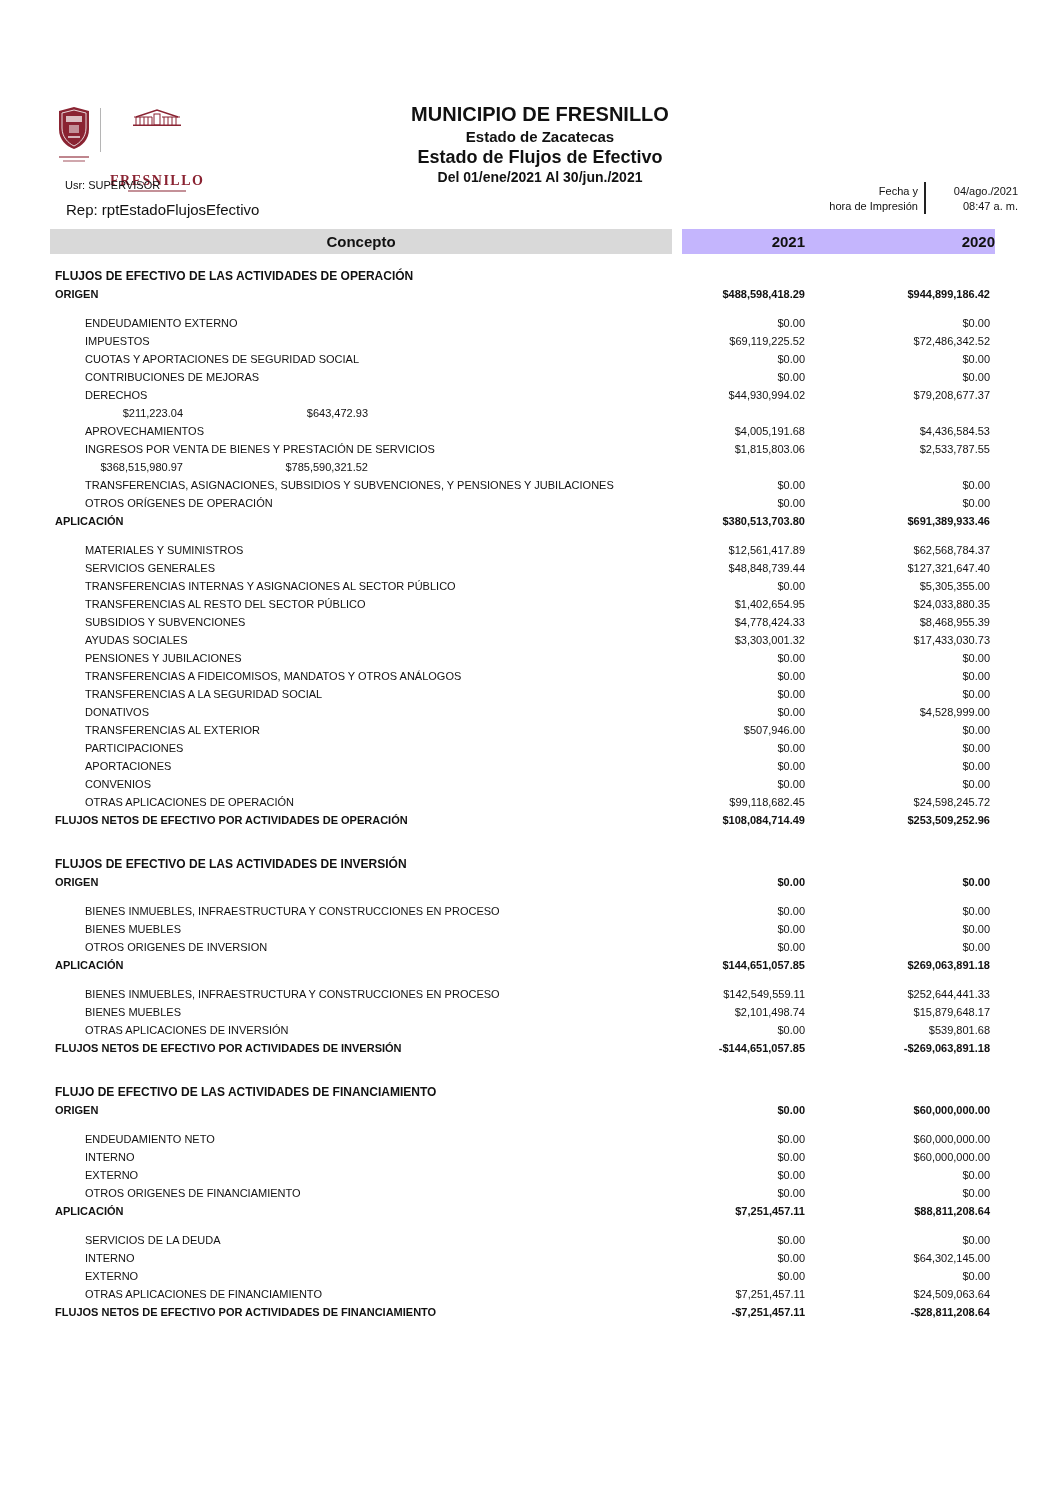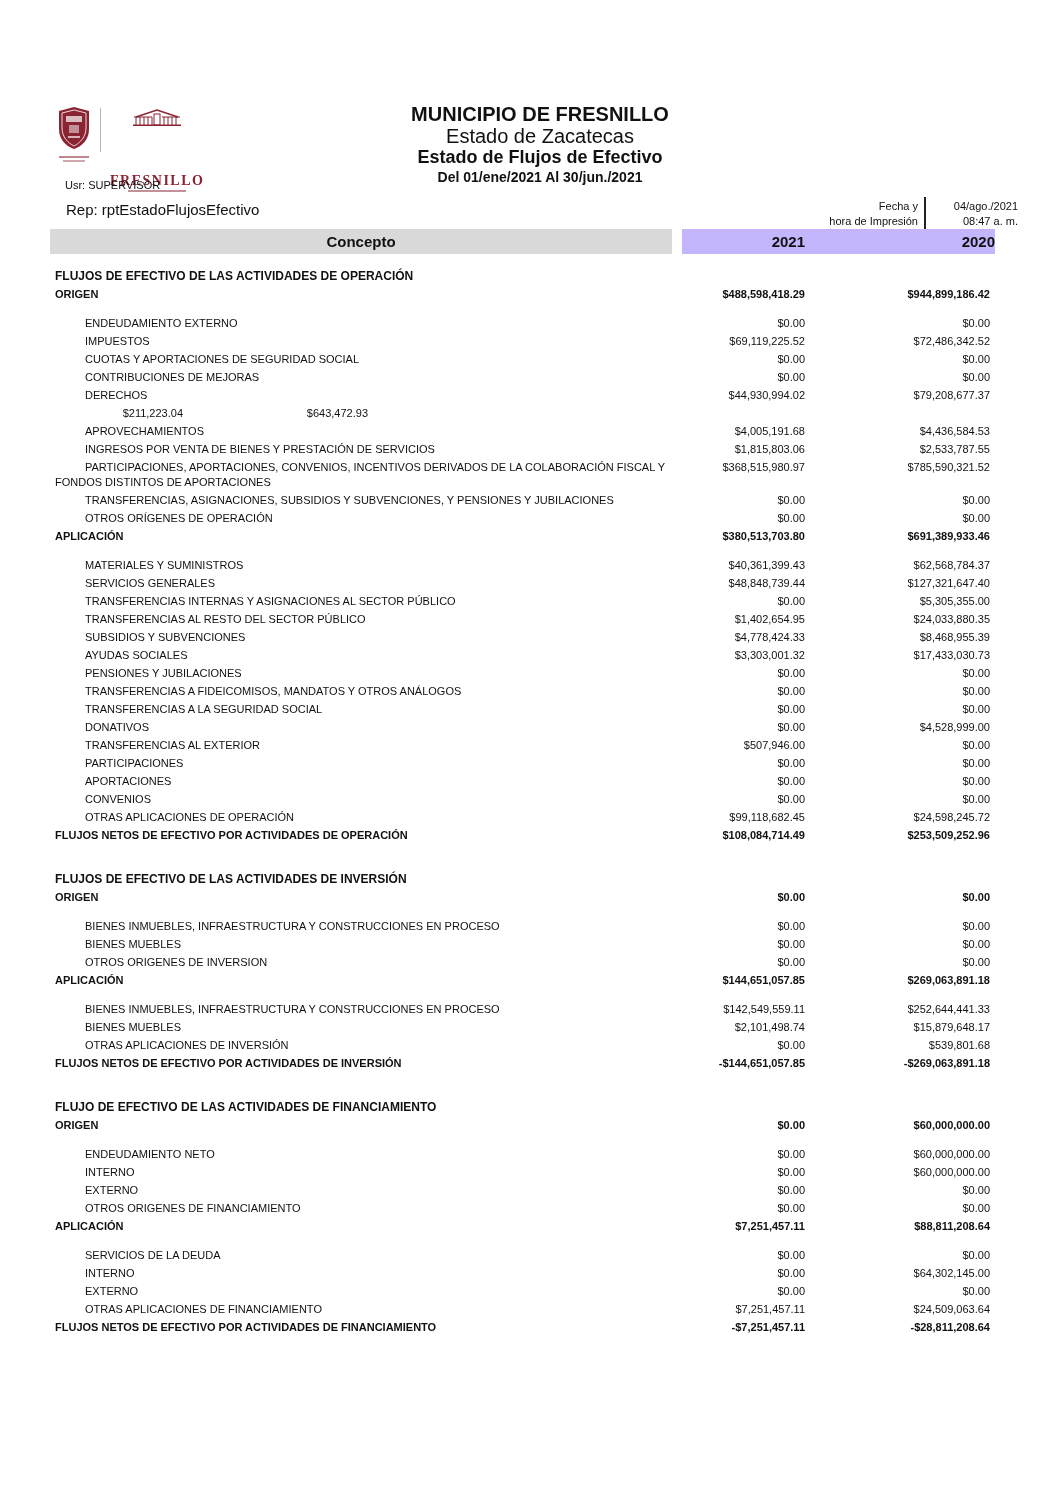--- a/index.html
+++ b/index.html
@@ -20,28 +20,28 @@
   .logo-divider { width:1px; height:44px; background:#b5b5b5; margin:2px 9px 0 0; }
   .fres-wrap { display:flex; flex-direction:column; align-items:center; padding-top:2px; }
   .fres-name {
     font-family:"Liberation Serif","DejaVu Serif",serif;
     color:#8a2332; font-size:14px; letter-spacing:1.5px; line-height:15px; font-weight:bold;margin-top:43px;
   }
   .fres-tagline { width:58px; height:2px; background:#8a2332; opacity:.5; margin-top:2px; }
 
   .title-block { position:absolute; left:22px; right:0; top:102px; text-align:center; }
   .title-block .t1 { font-size:20px; font-weight:bold; line-height:24px; }
-  .title-block .t2 { font-size:20px; font-weight:normal; line-height:21px; }
+  .title-block .t2 { font-size:15px; font-weight:bold; line-height:21px; }
   .title-block .t3 { font-size:18px; font-weight:bold; line-height:20px; }
   .title-block .t4 { font-size:14px; font-weight:bold; line-height:20px; }
 
   .usr { position:absolute; left:65px; top:179px; font-size:11px; }
   .rep { position:absolute; left:66px; top:201px; font-size:15px; }
 
-  .printinfo { position:absolute; right:40px; top:182px; display:flex; align-items:stretch; font-size:11px;margin-top:15px; }
+  .printinfo { position:absolute; right:40px; top:182px; display:flex; align-items:stretch; font-size:11px; }
   .printinfo .plabels { text-align:right; line-height:15px; padding-top:2px; }
   .printinfo .pbar { width:2px; background:#222; margin:0 6px; }
   .printinfo .pvalues { text-align:right; line-height:15px; min-width:86px; padding-top:2px; }
 
   
   .table { position:absolute; left:50px; top:229px; width:945px; }
   .thead { display:flex; height:25px; margin-bottom:15px;justify-content:center; }
   .th-concepto {
     width:622px; background:#d9d9d9; text-align:center;
     font-weight:bold; font-size:15px; line-height:25px;
@@ -173,21 +173,20 @@
           <div class="lbl">APROVECHAMIENTOS</div>
           <div class="v v2021">$4,005,191.68</div>
           <div class="v v2020">$4,436,584.53</div>
         </div>
         <div class="trow item-row">
           <div class="lbl">INGRESOS POR VENTA DE BIENES Y PRESTACIÓN DE SERVICIOS</div>
           <div class="v v2021">$1,815,803.06</div>
           <div class="v v2020">$2,533,787.55</div>
         </div>
         <div class="trow item-row">
-          <div class="lbl">PARTICIPACIONES, APORTACIONES, CONVENIOS, INCENTIVOS DERIVADOS DE LA COLABORACIÓN FISCAL Y FONDOS DISTINTOS DE APORTACIONES</div>
           <div class="v v2021">$368,515,980.97</div>
           <div class="v v2020">$785,590,321.52</div>
         </div>
         <div class="trow item-row">
           <div class="lbl">TRANSFERENCIAS, ASIGNACIONES, SUBSIDIOS Y SUBVENCIONES, Y PENSIONES Y JUBILACIONES</div>
           <div class="v v2021">$0.00</div>
           <div class="v v2020">$0.00</div>
         </div>
         <div class="trow item-row">
           <div class="lbl">OTROS ORÍGENES DE OPERACIÓN</div>
@@ -195,21 +194,21 @@
           <div class="v v2020">$0.00</div>
         </div>
         <div class="trow bold-row">
           <div class="lbl">APLICACIÓN</div>
           <div class="v v2021">$380,513,703.80</div>
           <div class="v v2020">$691,389,933.46</div>
         </div>
         <div class="spacer-sm"></div>
         <div class="trow item-row">
           <div class="lbl">MATERIALES Y SUMINISTROS</div>
-          <div class="v v2021">$40,361,399.43</div>
+          <div class="v v2021">$12,561,417.89</div>
           <div class="v v2020">$62,568,784.37</div>
         </div>
         <div class="trow item-row">
           <div class="lbl">SERVICIOS GENERALES</div>
           <div class="v v2021">$48,848,739.44</div>
           <div class="v v2020">$127,321,647.40</div>
         </div>
         <div class="trow item-row">
           <div class="lbl">TRANSFERENCIAS INTERNAS Y ASIGNACIONES AL SECTOR PÚBLICO</div>
           <div class="v v2021">$0.00</div>

